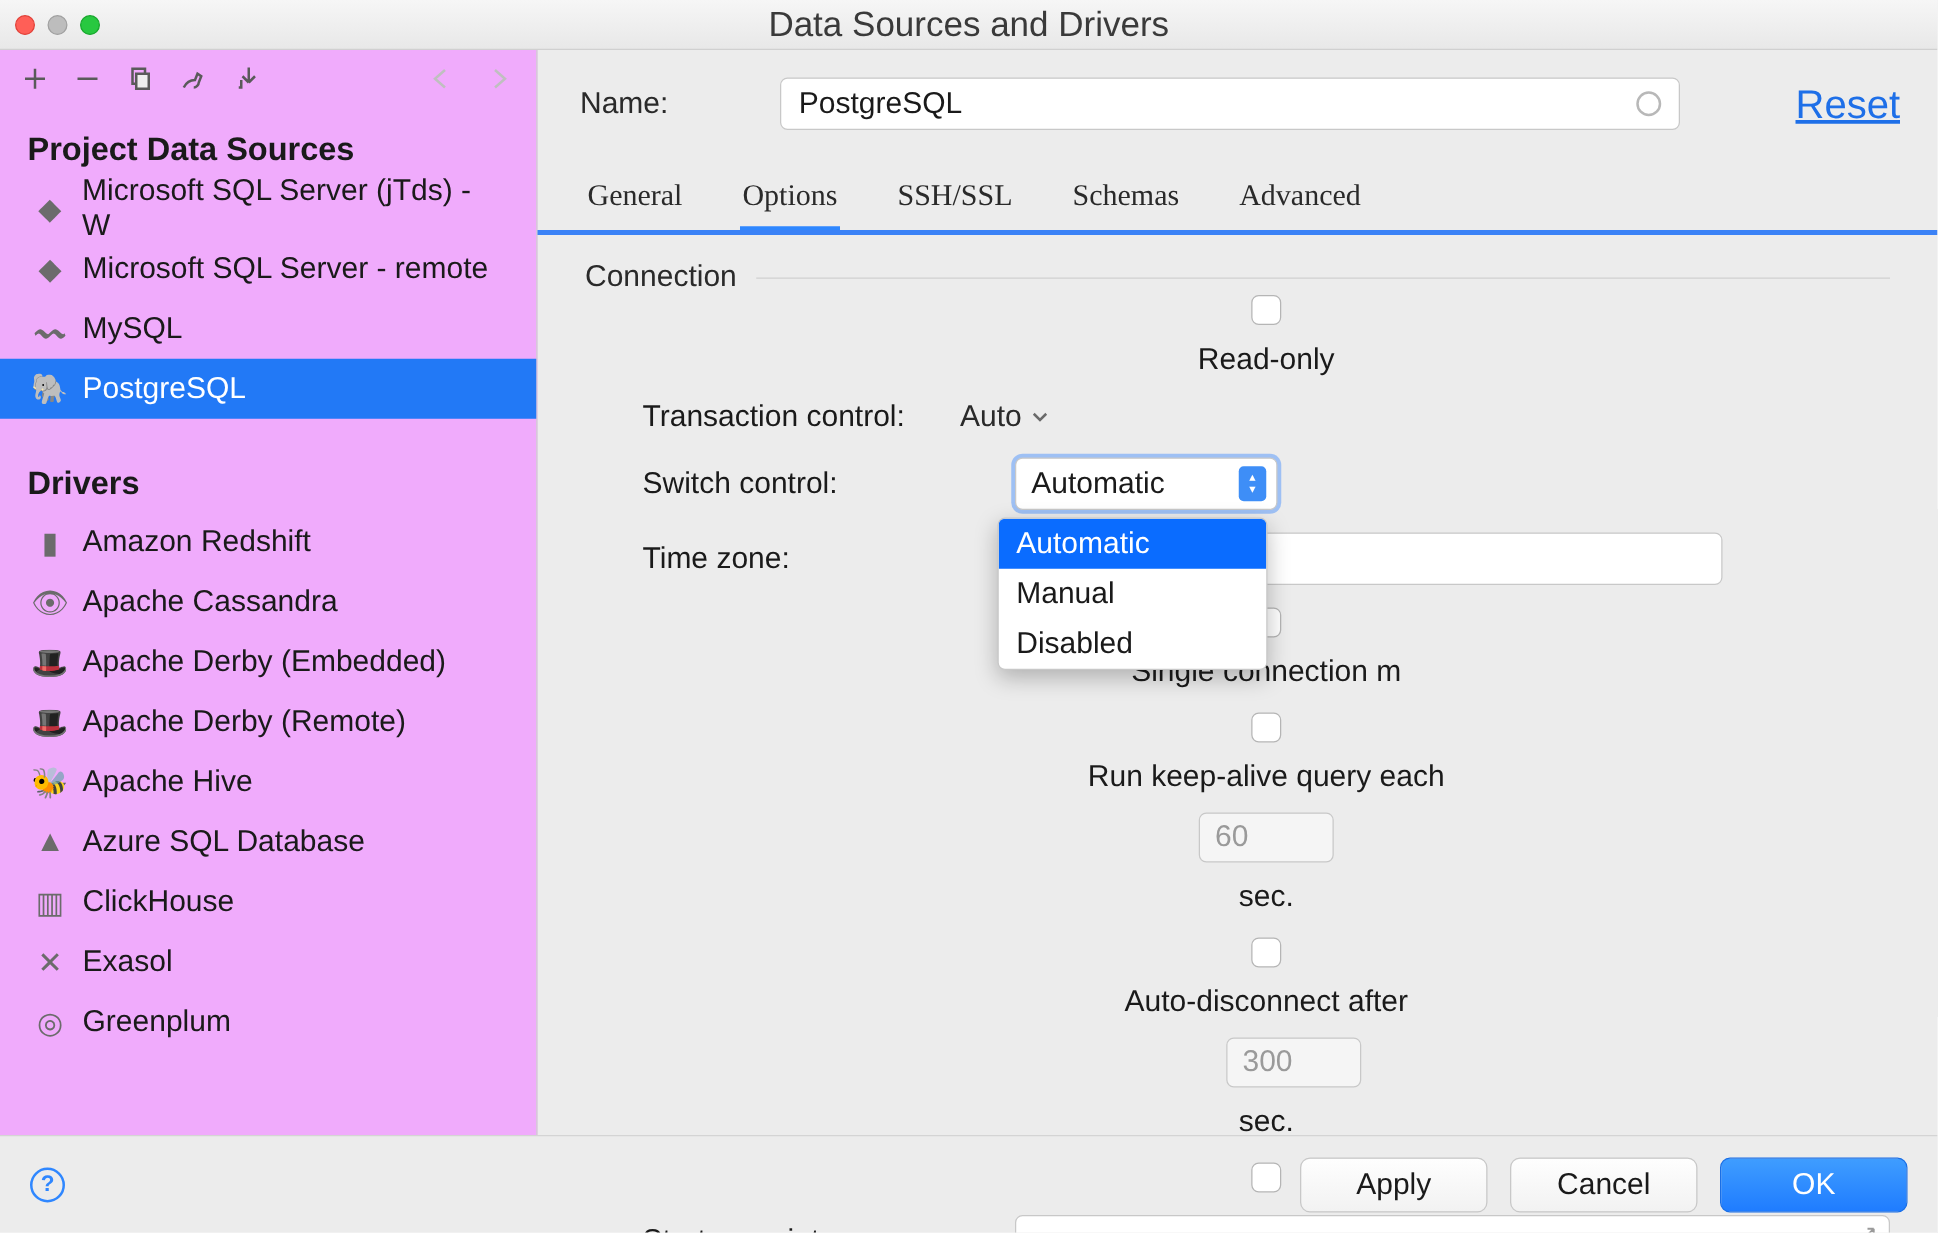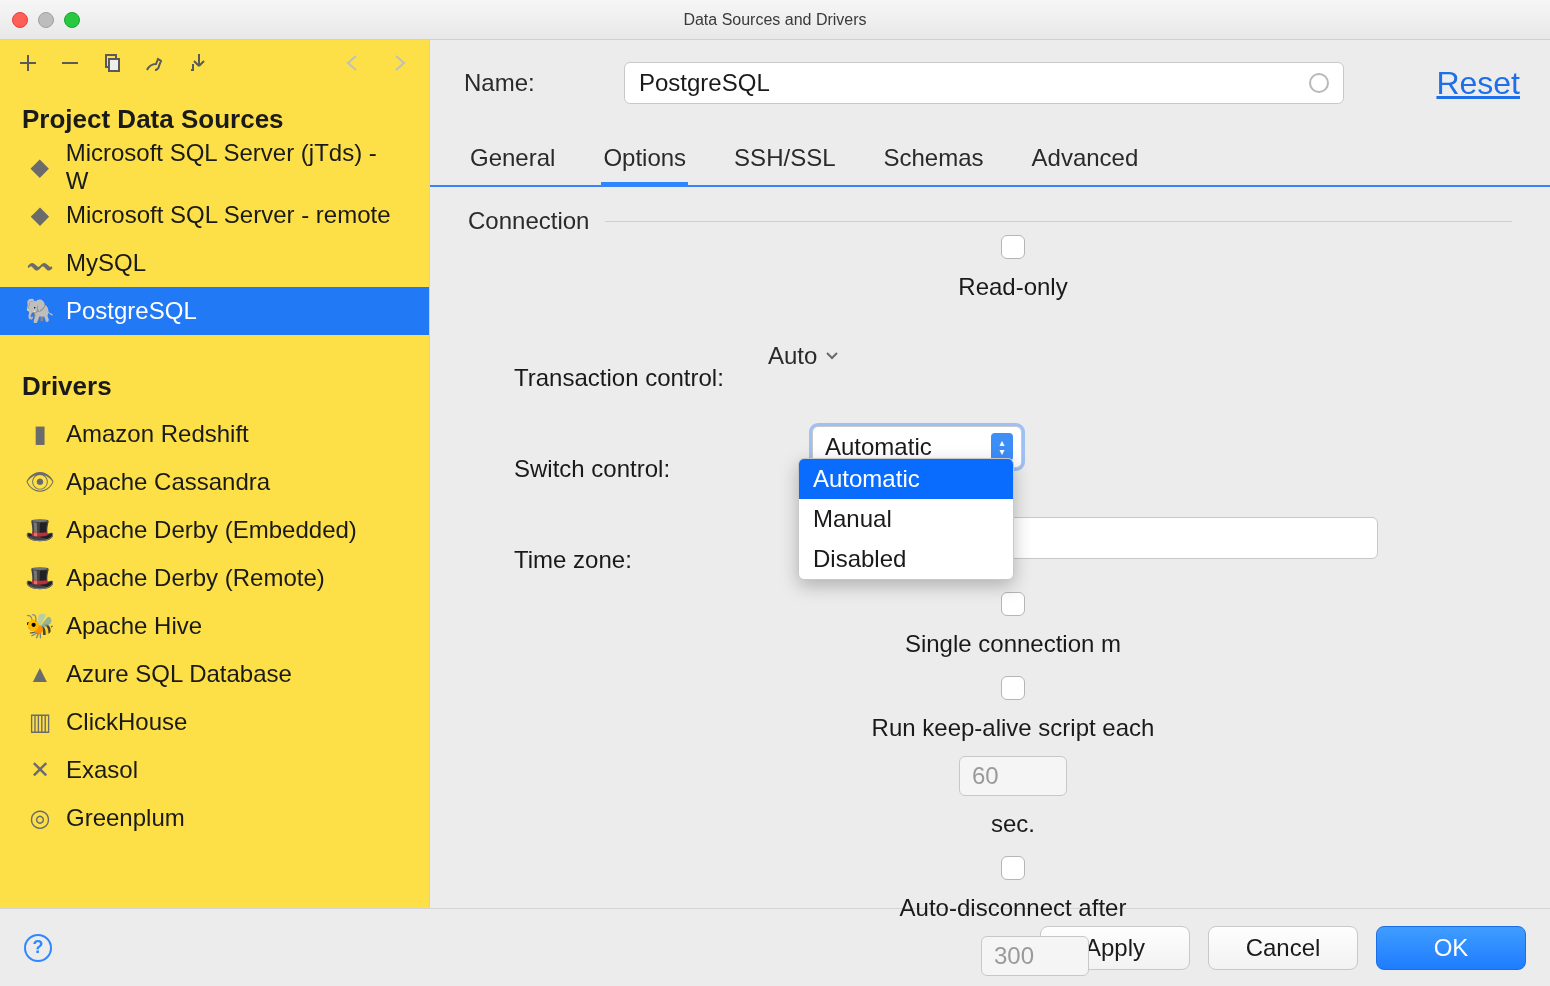--- a/index.html
+++ b/index.html
@@ -4,54 +4,54 @@
 <style>
   * { box-sizing: border-box; margin:0; padding:0; }
   html,body { width:1550px; height:986px; background:#fff; font-family:-apple-system,Helvetica,Arial,sans-serif; font-size:24px; color:#1a1a1a; }
   .dialog { width:100%; height:100%; display:flex; flex-direction:column; background:#ececec; }
   .titlebar { height:40px; background:linear-gradient(#f6f6f6,#e8e8e8); border-bottom:1px solid #d0d0d0; display:flex; align-items:center; padding:0 12px; position:relative; }
   .traffic { display:flex; gap:10px; }
   .traffic span { width:16px; height:16px; border-radius:50%; display:block; }
   .tl-red { background:#ff5f57; border:1px solid #e14038; }
   .tl-yellow { background:#bdbdbd; border:1px solid #a0a0a0; }
   .tl-green { background:#28c840; border:1px solid #17a62c; }
-  .titlebar .title { position:absolute; left:0; right:0; text-align:center; font-size:16px; color:#3a3a3a; font-weight:500; }
+  .titlebar .title { position:absolute; left:0; right:0; text-align:center; font-size:28px; color:#3a3a3a; font-weight:500; }
   .body { flex:1; display:flex; min-height:0; }
-  .sidebar { width:470px; background:#fde047; display:flex; flex-direction:column; border-right:1px solid #d0d0d0; }
+  .sidebar { width:470px; background:#f0abfc; display:flex; flex-direction:column; border-right:1px solid #d0d0d0; }
   .toolbar { height:46px; display:flex; align-items:center; gap:22px; padding:0 18px; }
   .toolbar .ico { color:#5a5a5a; display:flex; align-items:center; cursor:pointer; }
   .toolbar .spacer { flex:1; }
   .section-title { font-weight:700; padding:18px 22px 8px; font-size:26px; color:#1a1a1a; }
   .tree { flex:0 0 auto; }
   .tree-item { display:flex; align-items:center; gap:14px; height:48px; padding:0 28px; font-size:24px; color:#1a1a1a; cursor:pointer; }
   .tree-item .db-icon { width:24px; display:flex; justify-content:center; color:#6b6b6b; }
   .tree-item.selected { background:#2279f6; color:#fff; }
   .tree-item.selected .db-icon { color:#ddd; }
   .divider { height:18px; }
   .sidebar .scroll { overflow:hidden; flex:1; }
   .main { flex:1; display:flex; flex-direction:column; position:relative; }
   .form-top { padding:22px 30px 0 34px; }
   .row { display:flex; align-items:center; margin-bottom:20px; }
   .row .lbl { width:160px; font-size:24px; color:#2a2a2a; }
   .text-input { width:720px; height:42px; border:1px solid #c8c8c8; border-radius:6px; background:#fff; padding:0 14px; font-size:24px; display:flex; align-items:center; position:relative; }
   .text-input .circle { width:20px; height:20px; border:2px solid #b8b8b8; border-radius:50%; margin-left:auto; }
   .reset { margin-left:auto; color:#1e6fe8; font-size:32px; cursor:pointer;text-decoration:underline; }
   .comment-box { width:720px; height:42px; border:1px solid #d4d4d4; border-radius:6px; background:#eaeaea; position:relative; }
   .expand-icon { position:absolute; right:10px; top:8px; color:#aaa; }
-  .tabs { display:flex; gap:44px; padding:10px 38px 0; border-bottom:2px solid #3b82f6; }
+  .tabs { display:flex; gap:44px; padding:10px 38px 0; border-bottom:4px solid #3b82f6;font-family:Liberation Serif, serif; }
   .tab { padding:10px 2px 10px; font-size:24px; color:#2a2a2a; cursor:pointer; border-bottom:3px solid transparent; }
   .tab.active { border-bottom:3px solid #2f87ff; }
   .section-body { padding:20px 38px; position:relative; }
   .group-hdr { display:flex; align-items:center; gap:16px; margin-bottom:0;justify-content:center; }
   .group-hdr .line { flex:1; height:1px; background:#cfcfcf; }
   .group-hdr .txt { font-size:24px; color:#2a2a2a; }
   .ck-row { display:flex; align-items:center; gap:14px; margin-bottom:18px; padding-left:46px; font-size:24px;flex-direction:column; }
   .ck { width:24px; height:24px; border:1.5px solid #b5b5b5; border-radius:6px; background:#fff; cursor:pointer; }
   .kv-row { display:flex; align-items:center; gap:14px; margin-bottom:18px; padding-left:46px; font-size:24px; }
-  .kv-row .klabel { min-width:240px;margin-top:45px; }
+  .kv-row .klabel { min-width:240px; }
   .mini-select { color:#2a2a2a; display:flex; align-items:center; gap:8px; cursor:pointer; }
   .combo { width:210px; height:42px; border:1px solid #c8c8c8; border-radius:6px; background:#fff; display:flex; align-items:center; padding:0 8px 0 12px; font-size:24px; box-shadow:0 0 0 3px rgba(64,140,255,0.45); position:relative; cursor:pointer; }
   .combo .arrows { margin-left:auto; width:22px; height:28px; background:#3e8ef7; border-radius:4px; display:flex; flex-direction:column; align-items:center; justify-content:center; color:#fff; font-size:10px; line-height:9px; }
   .num-input { width:108px; height:40px; border:1px solid #c8c8c8; border-radius:6px; background:#f5f5f5; color:#9a9a9a; padding:0 12px; font-size:24px; }
   .tz-input { width:460px; height:42px; border:1px solid #c8c8c8; border-radius:6px; background:#fff; position:absolute; left:869px; }
   .startup-input { width:700px; height:42px; border:1px solid #c8c8c8; border-radius:6px; background:#fff; position:relative; }
   .dropdown { position:absolute; left:834px; top:48px; width:216px; background:#fff; border:1px solid #c8c8c8; border-radius:6px; box-shadow:0 6px 18px rgba(0,0,0,0.25); overflow:hidden; z-index:10; }
   .dropdown .opt { padding:6px 14px; font-size:24px; cursor:pointer; }
   .dropdown .opt.sel { background:#0a6cff; color:#fff; }
   .footer { height:78px; border-top:1px solid #d4d4d4; display:flex; align-items:center; padding:0 24px; gap:18px; background:#ececec; }
@@ -236,21 +236,21 @@
           <div class="tz-input" style="position:static;margin-left:150px"></div>
         </div>
 
         <div class="ck-row">
             <span class="ck"></span>
             <span>Single connection m</span>
           </div>
 
         <div class="ck-row">
           <span class="ck"></span>
-          <span>Run keep-alive script each</span>
+          <span>Run keep-alive query each</span>
           <input class="num-input" disabled="" value="60" style="">
           <span>sec.</span>
         </div>
 
         <div class="ck-row">
           <span class="ck"></span>
           <span>Auto-disconnect after</span>
           <input class="num-input" style="margin-left: 44px;" disabled="" value="300">
           <span>sec.</span>
         </div>

